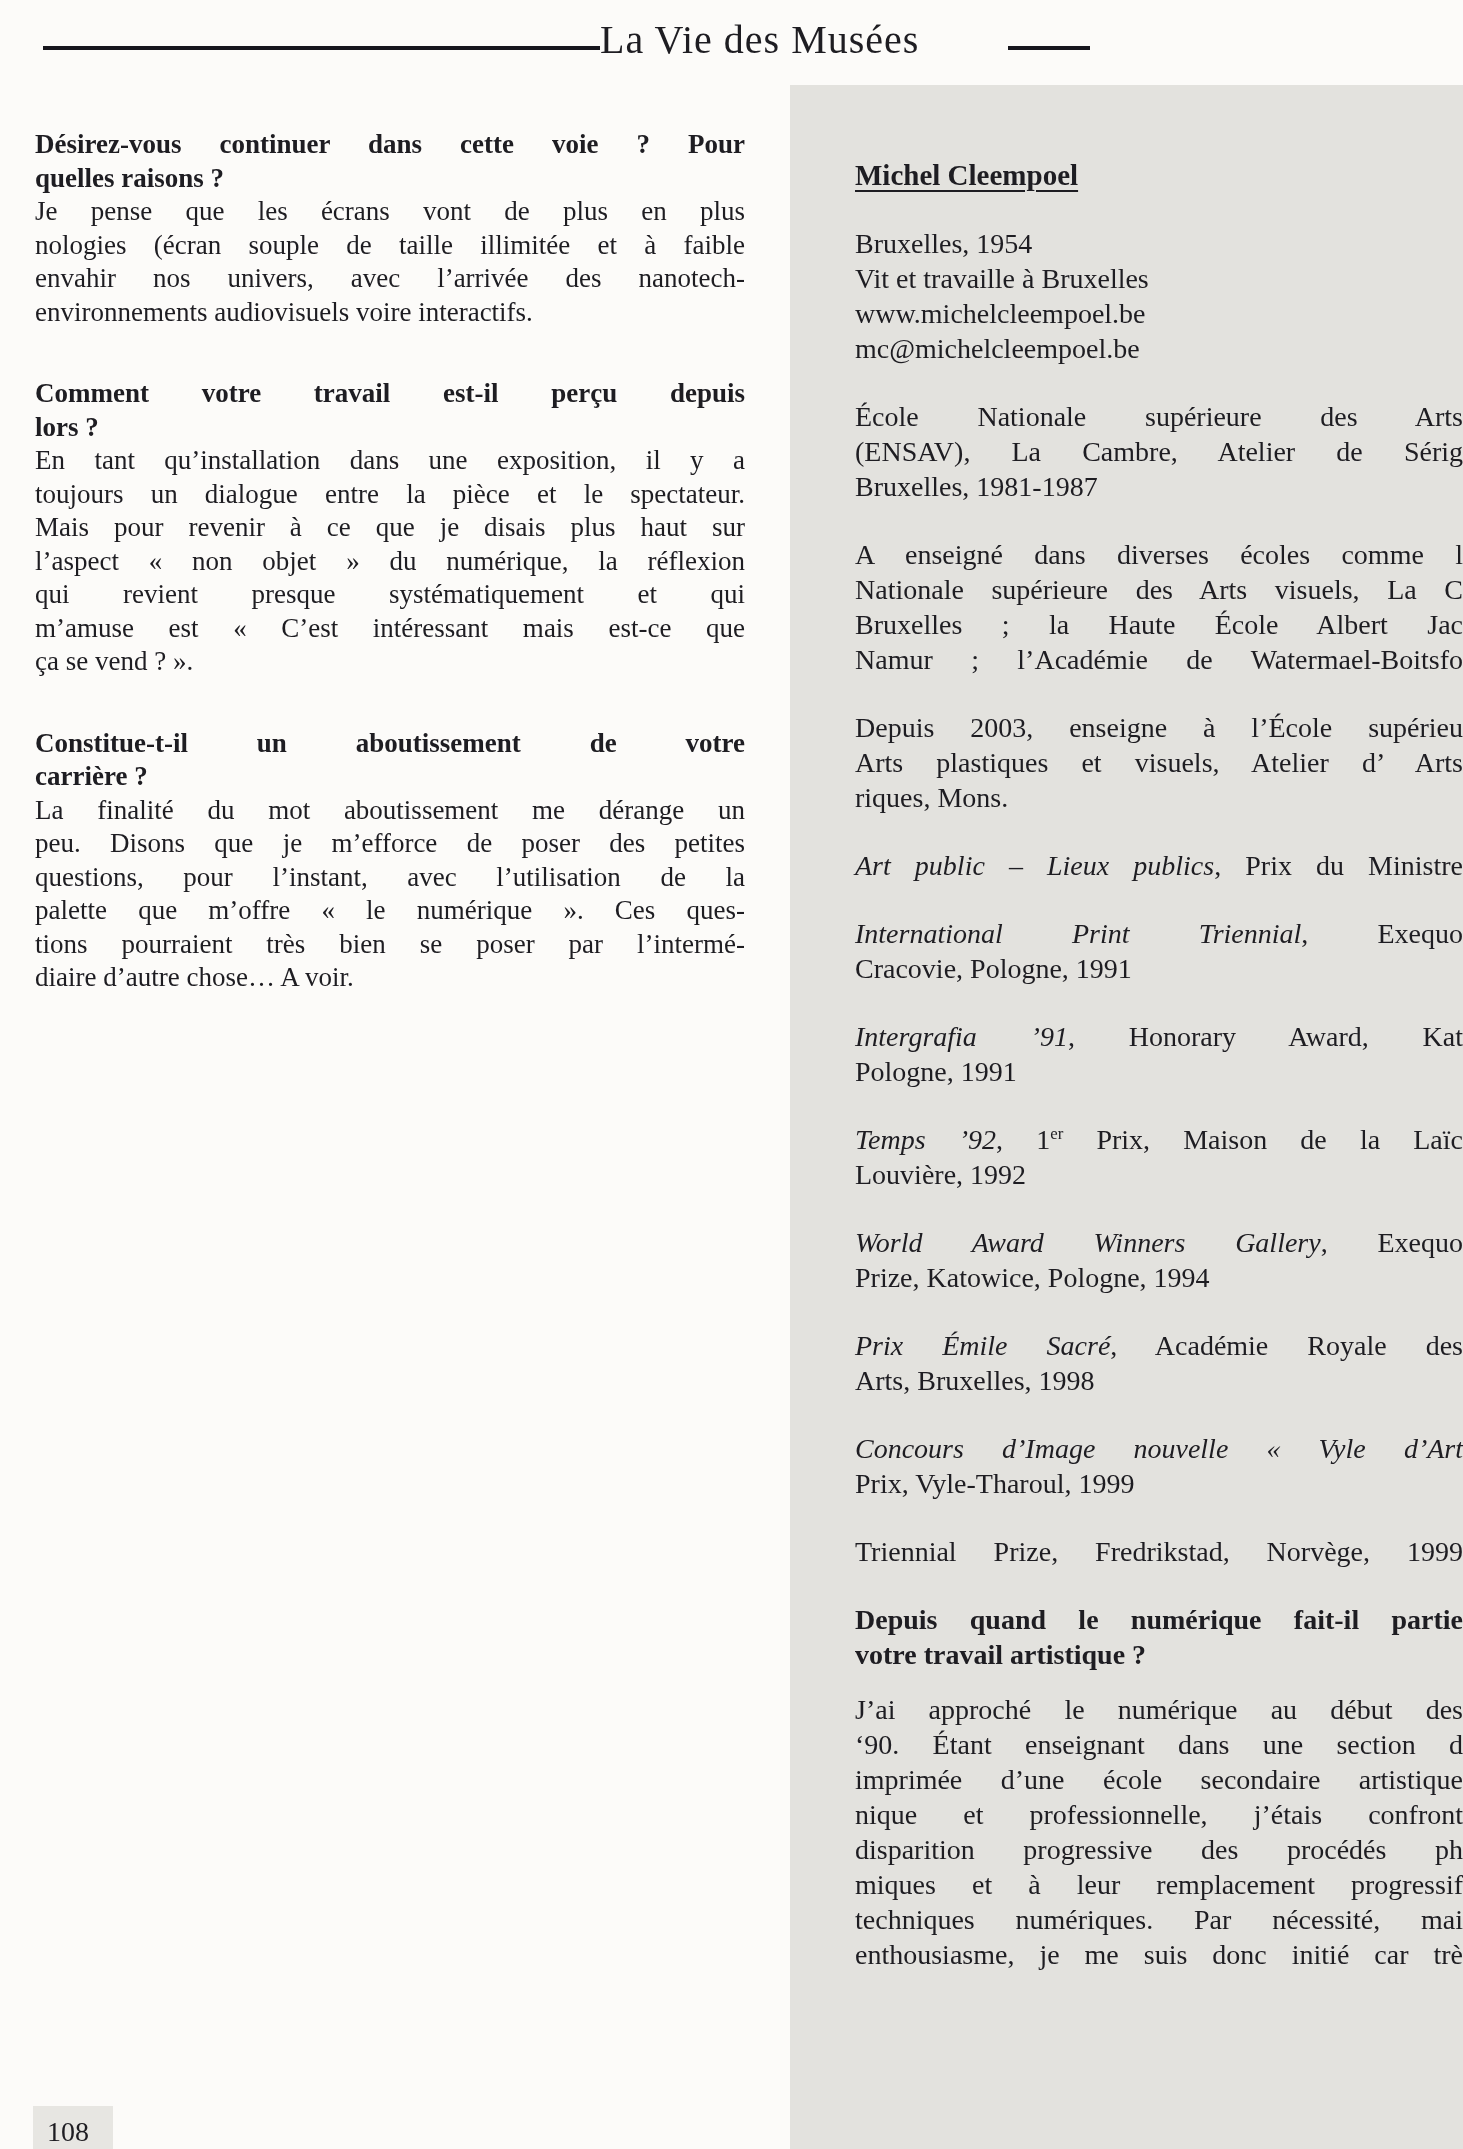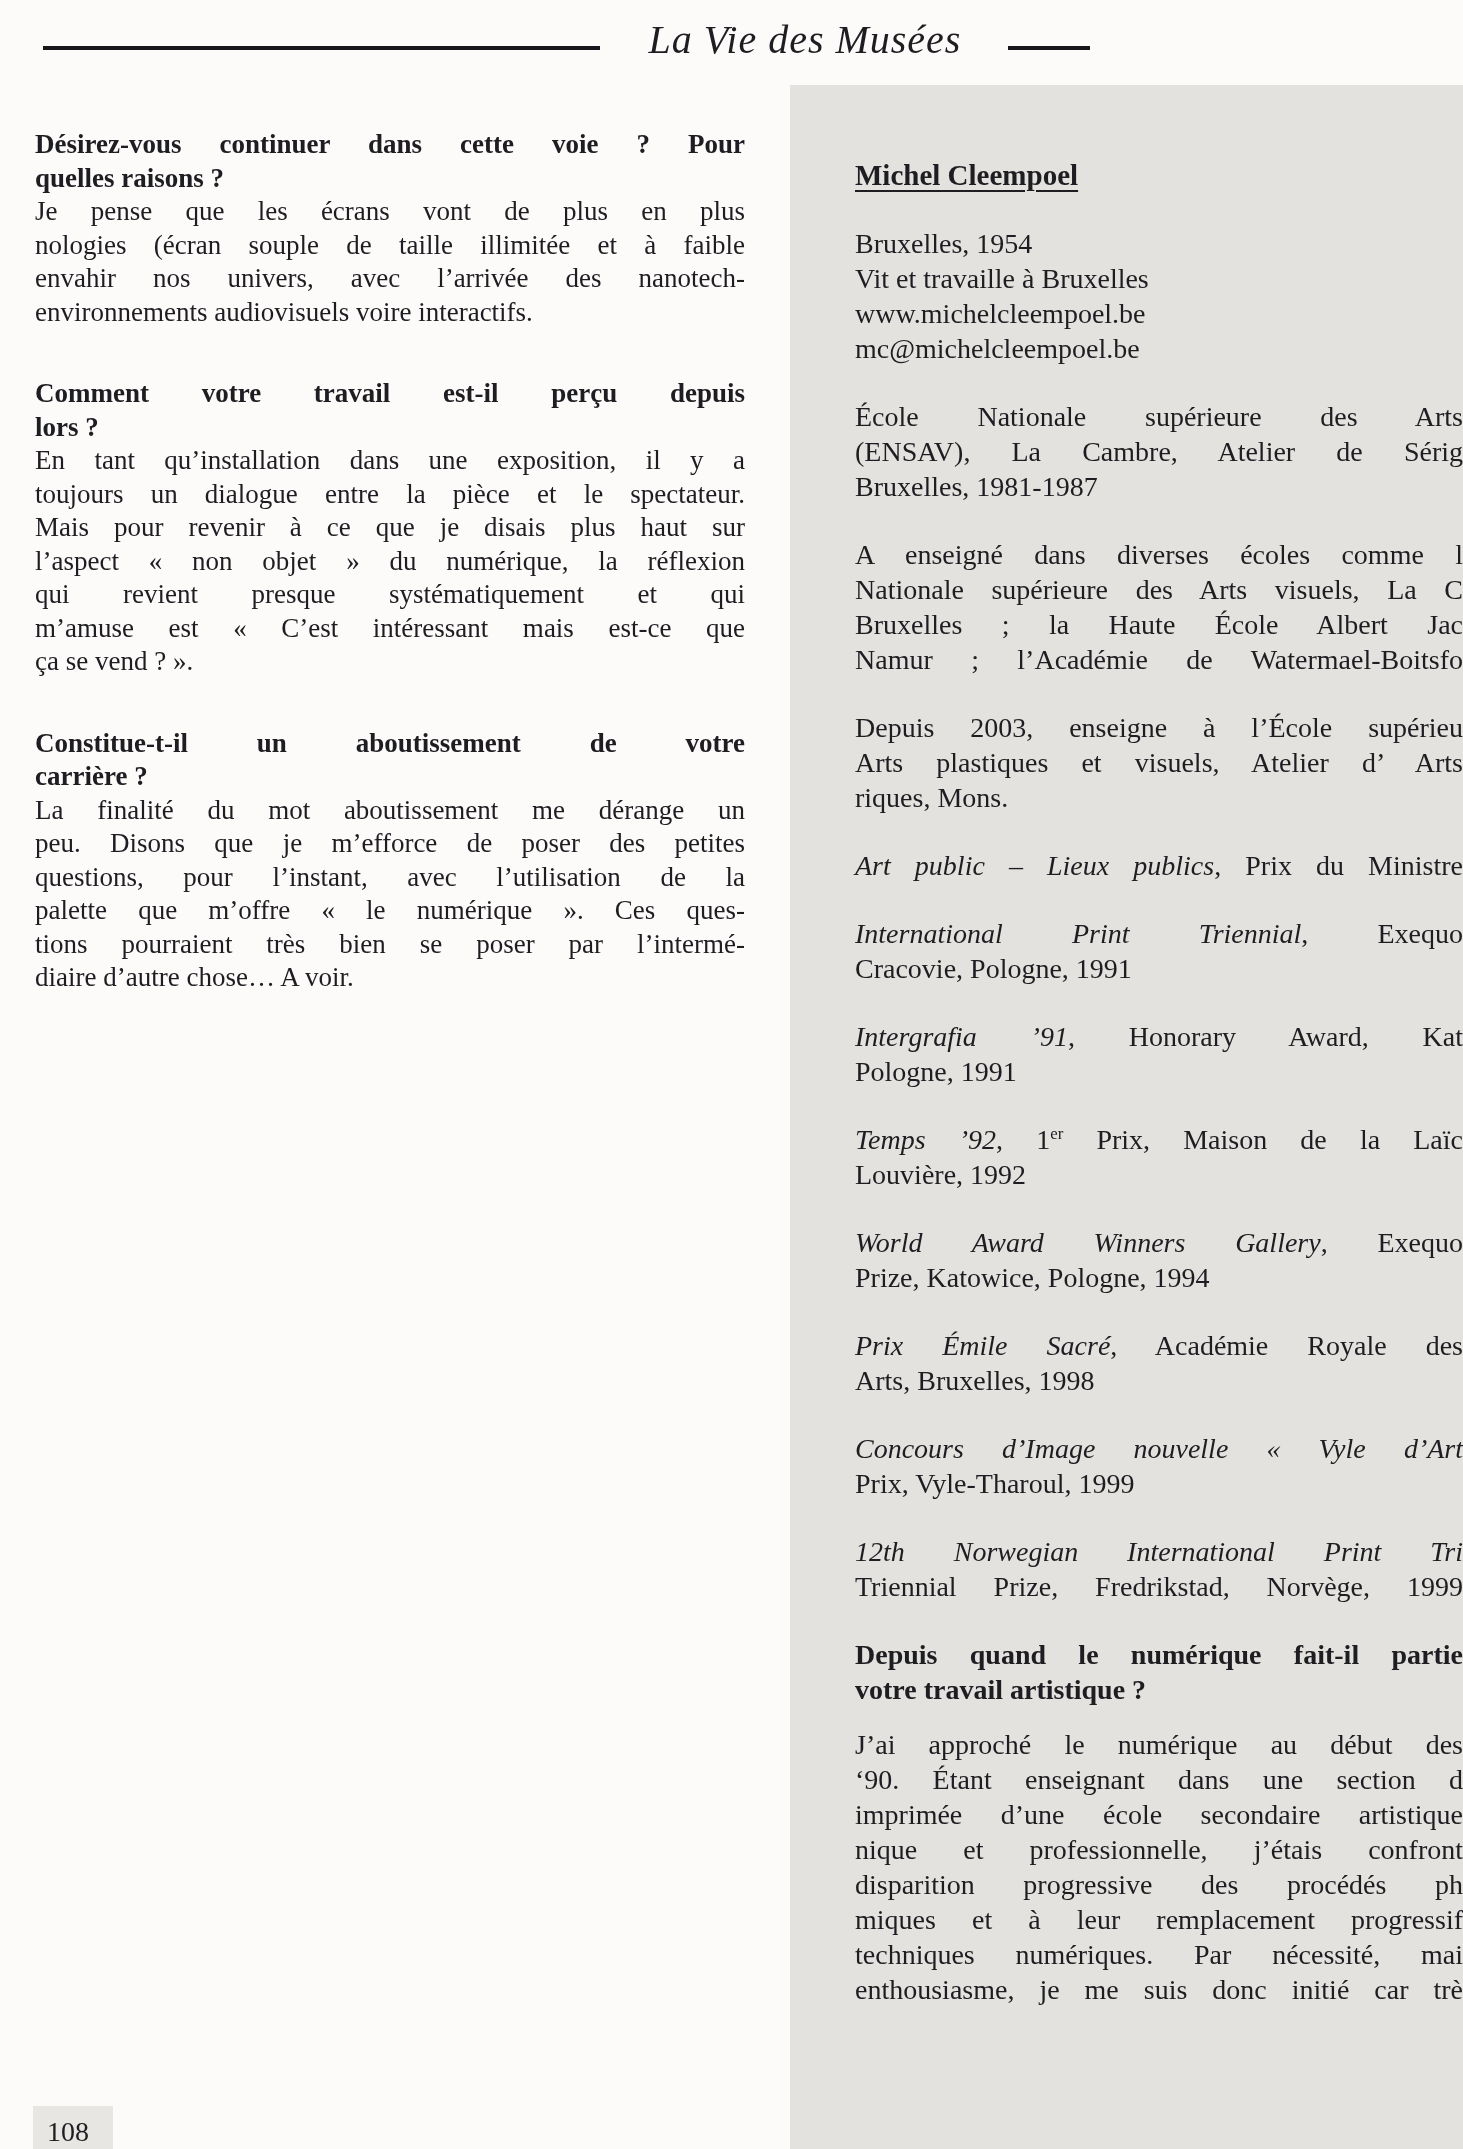--- a/index.html
+++ b/index.html
@@ -16,22 +16,22 @@
     font-family:"Liberation Serif","DejaVu Serif",serif;
   }
   .panel{
     position:absolute;left:790px;top:85px;width:673px;height:2064px;
     background:var(--panel);
   }
   .rule{position:absolute;top:46px;height:4px;background:var(--rule);}
   .rule-left{left:43px;width:557px;}
   .rule-right{left:1008px;width:82px;}
   .page-title{
-    position:absolute;left:600px;top:16px;width:410px;text-align:center;
-    font-style:italic;font-size:40px;letter-spacing:1px;white-space:nowrap;
+    position:absolute;left:600px;top:16px;width:410px;
+    font-size:40px;letter-spacing:1px;white-space:nowrap;
   }
   .col{position:absolute;}
   .col-left{left:35px;top:128px;width:710px;font-size:27px;line-height:33.5px;}
   .col-right{left:855px;top:138px;width:608px;font-size:28px;line-height:35px;}
   .line{text-align:left;}
   .line.j{text-align:justify;text-align-last:justify;}
   .it{font-style:italic;}
   sup{font-size:0.6em;line-height:0;vertical-align:super;}
   .col-left .block.heading{font-weight:bold;margin-top:48px;}
   .col-left .block.heading:first-child{margin-top:0;}
@@ -144,21 +144,20 @@
     </div>
     <div class="block entry">
       <div class="line j"><span class="it">Prix Émile Sacré</span><span>, Académie Royale des</span></div>
       <div class="line"><span>Arts, Bruxelles, 1998</span></div>
     </div>
     <div class="block entry">
       <div class="line j"><span class="it">Concours d’Image nouvelle « Vyle d’Art</span></div>
       <div class="line"><span>Prix, Vyle-Tharoul, 1999</span></div>
     </div>
     <div class="block entry">
-      <div class="line j"><span class="it">12th Norwegian International Print Tri</span></div>
       <div class="line j"><span>Triennial Prize, Fredrikstad, Norvège, 1999</span></div>
     </div>
     <div class="block heading">
       <div class="line j"><span>Depuis quand le numérique fait-il partie</span></div>
       <div class="line"><span>votre travail artistique ?</span></div>
     </div>
     <div class="block para">
       <div class="line j"><span>J’ai approché le numérique au début des</span></div>
       <div class="line j"><span>‘90.  Étant enseignant dans une section d</span></div>
       <div class="line j"><span>imprimée d’une école secondaire artistique</span></div>

